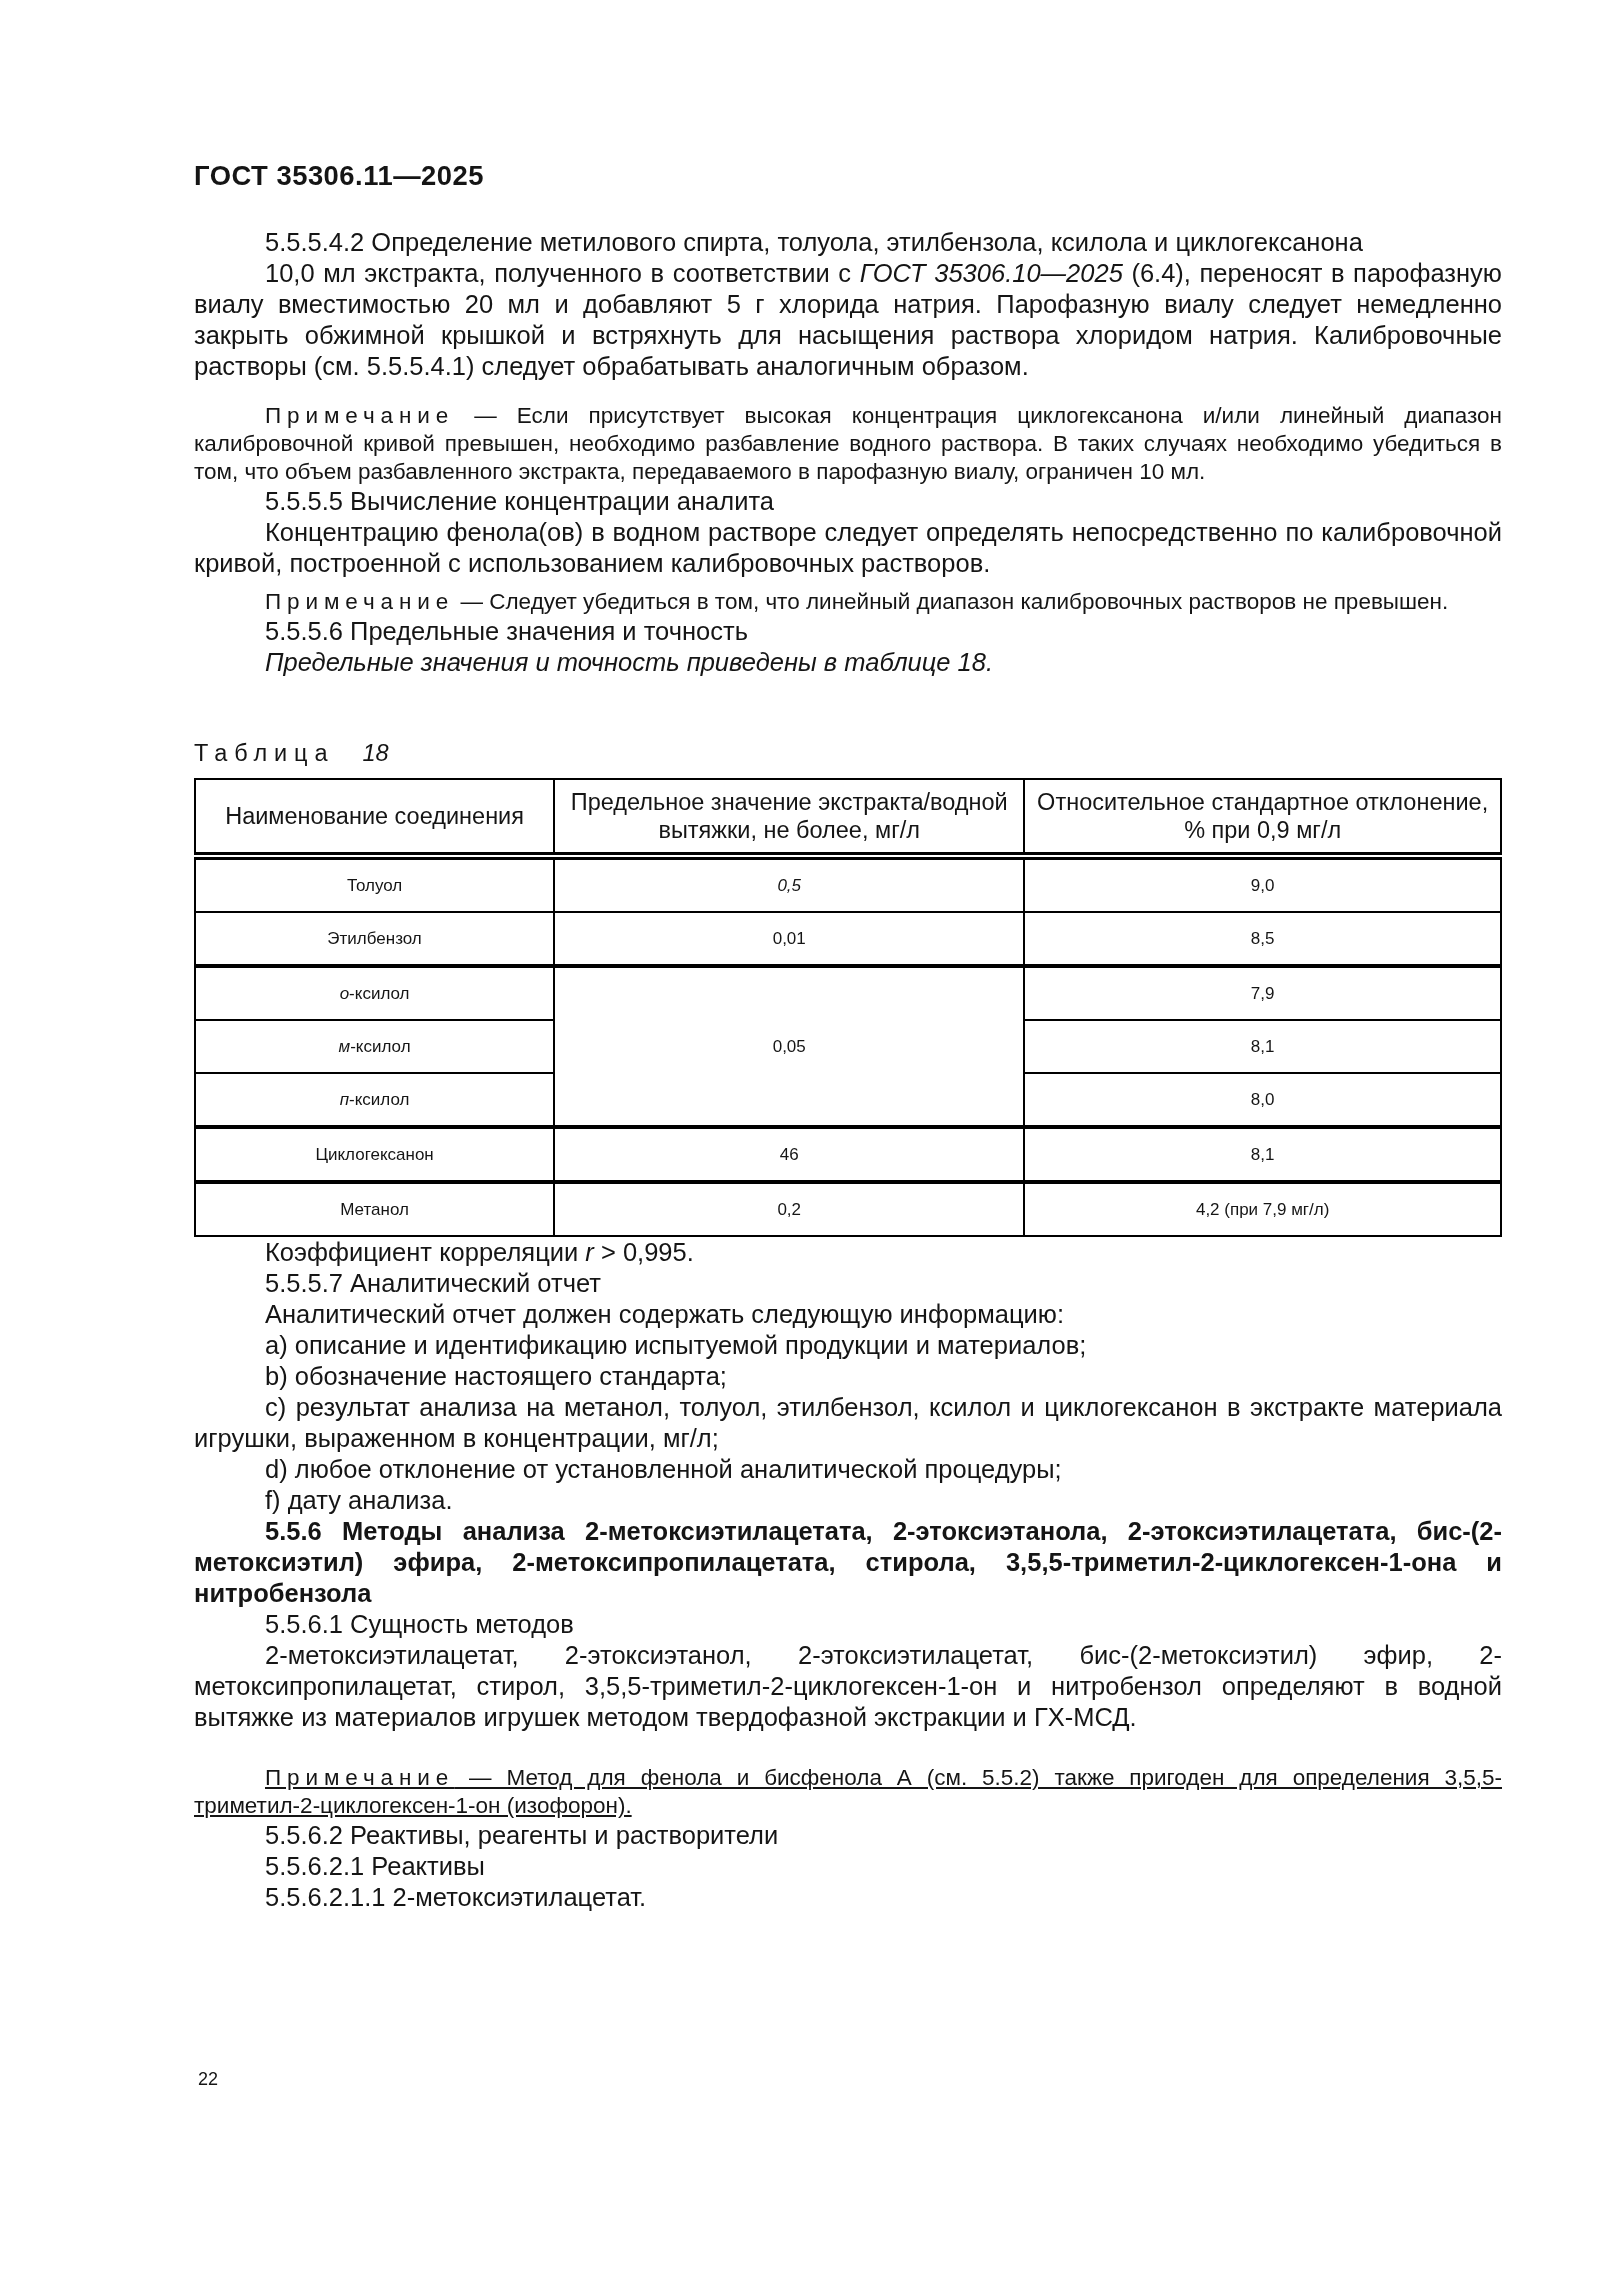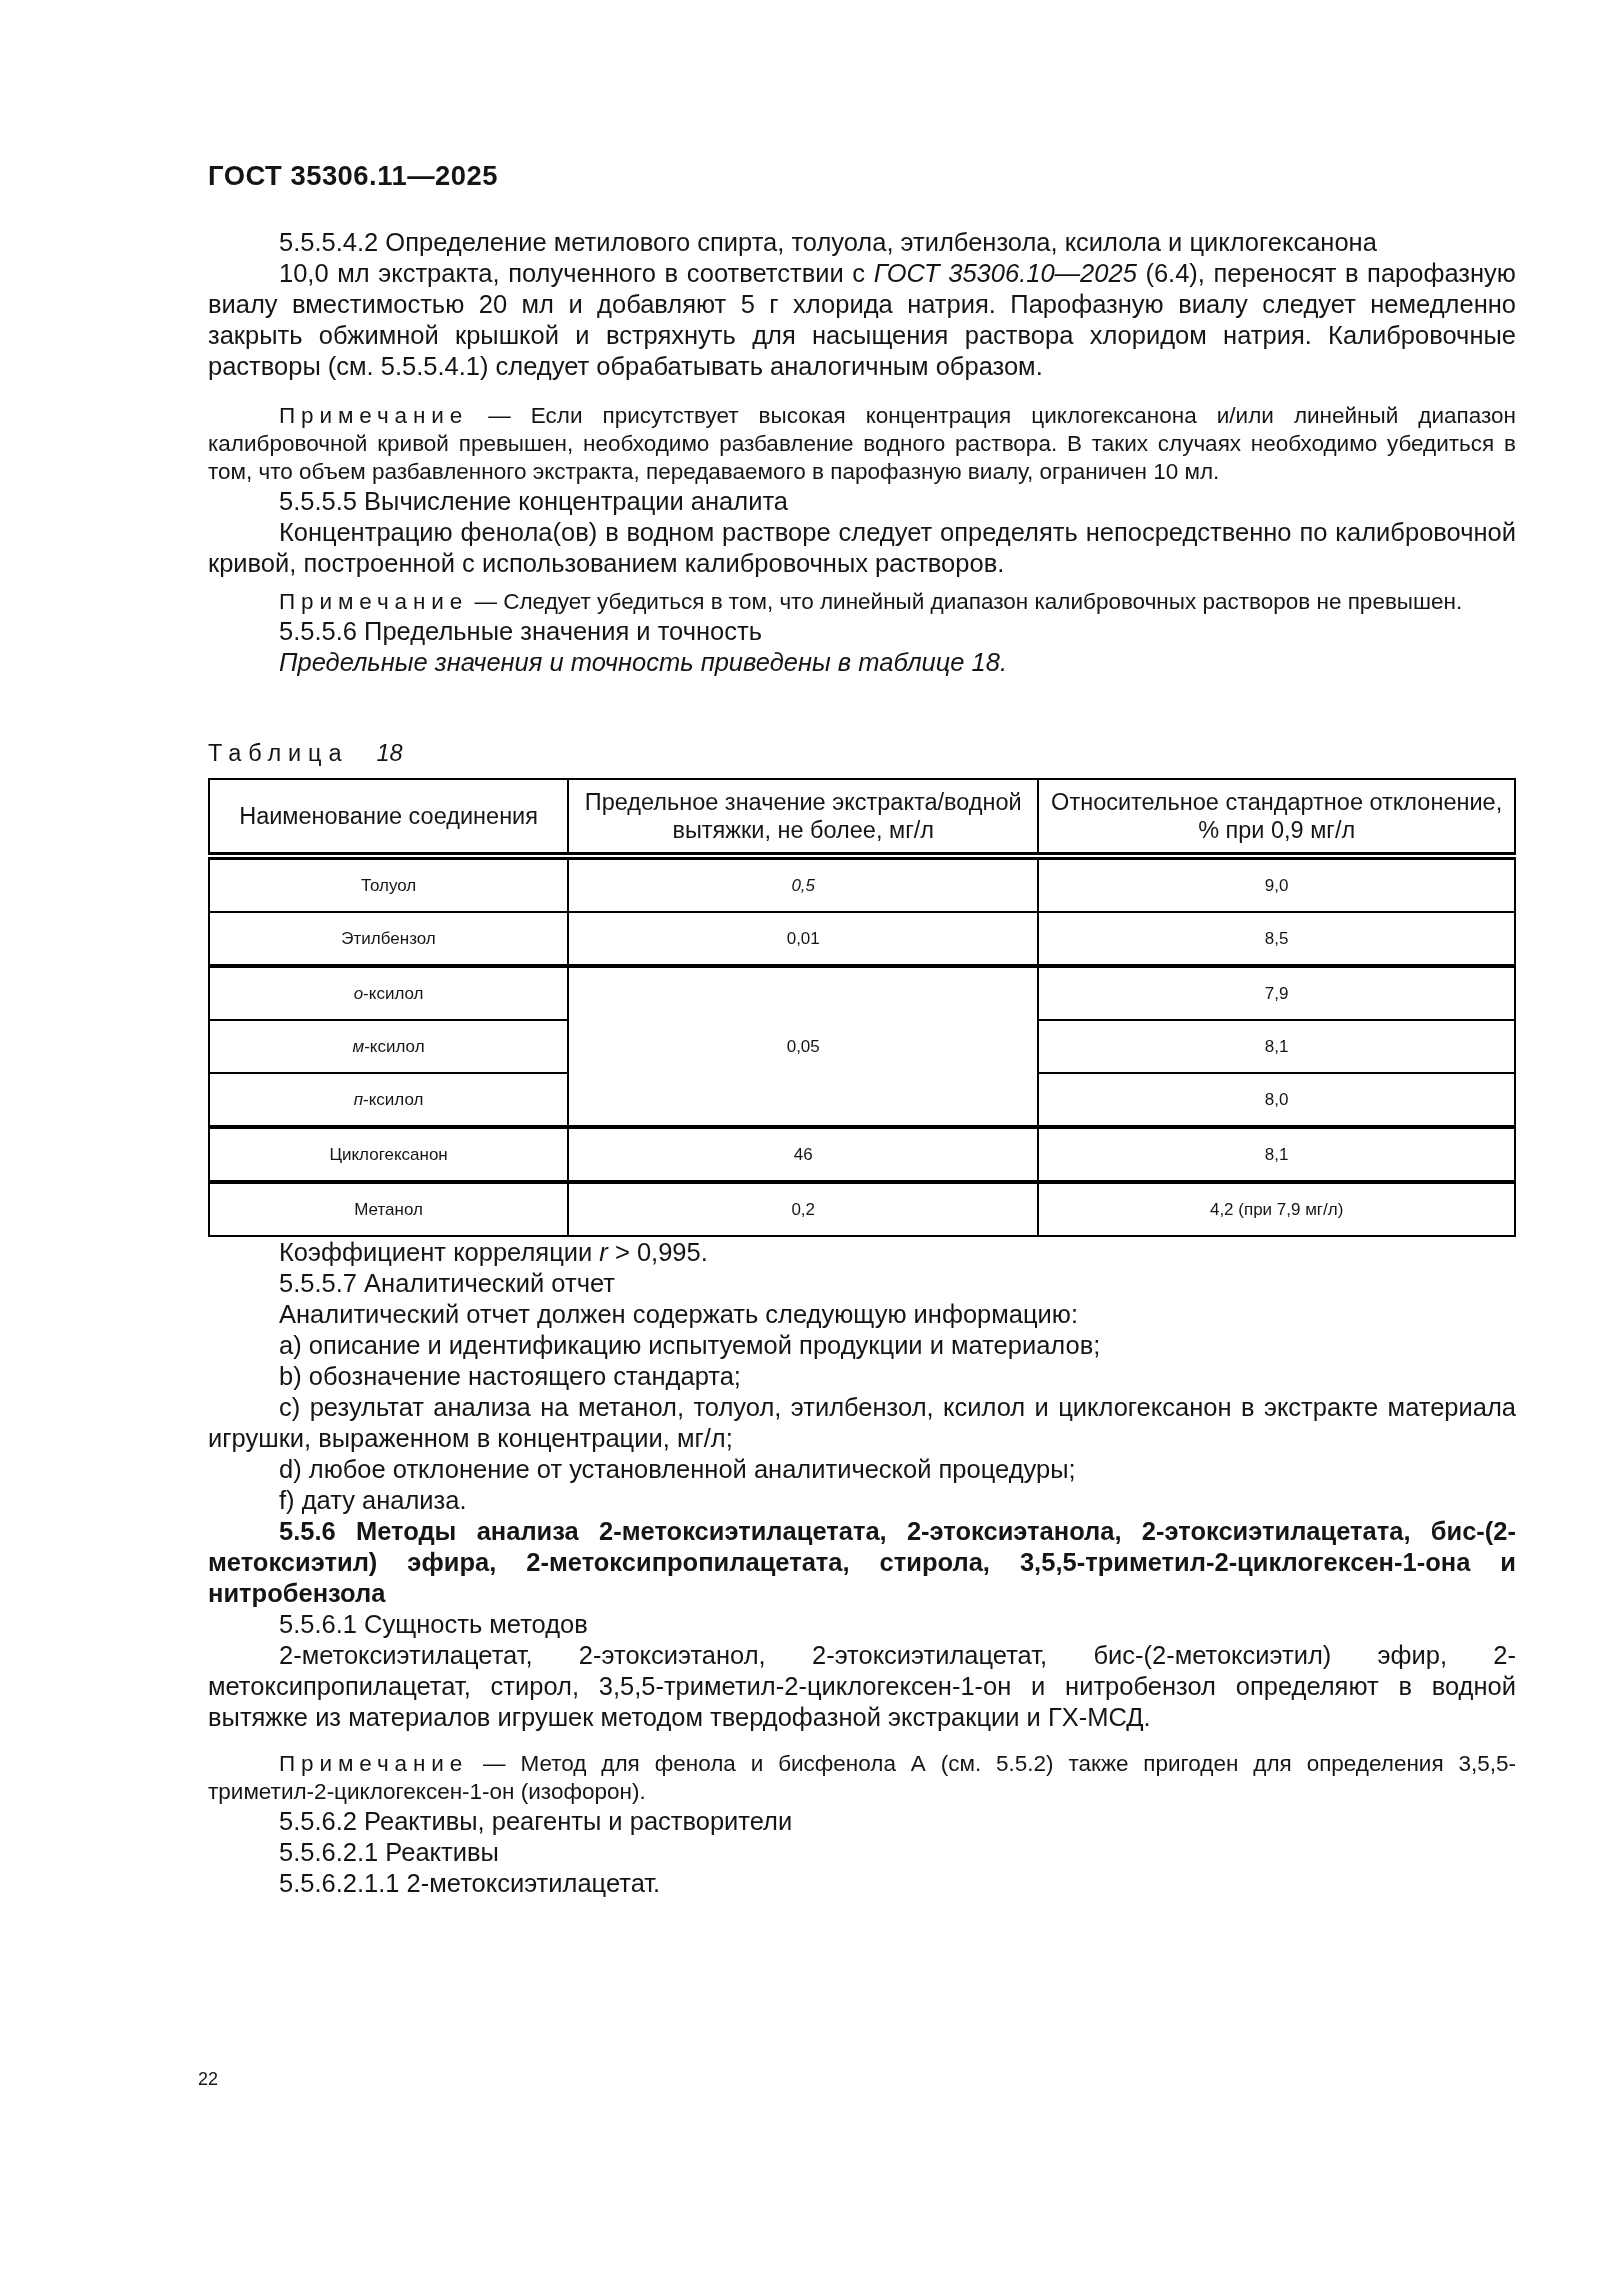--- a/index.html
+++ b/index.html
@@ -7,21 +7,21 @@
     position: relative;
     width: 1621px;
     height: 2293px;
     background: #ffffff;
     font-family: "Liberation Sans", sans-serif;
     color: #151515;
     overflow: hidden;
   }
   .content {
     position: absolute;
-    left: 208px;
+    left: 194px;
     top: 160px;
     width: 1308px;
   }
   .running-header {
     font-size: 27.4px;
     font-weight: bold;
     line-height: 31px;
     margin-bottom: 36px;
     letter-spacing: 0.5px;
   }
@@ -74,21 +74,21 @@
     border-bottom: 8.8px double #000;
   }
   table.t18 tbody td {
     font-size: 17px;
     line-height: 29px;
     height: 47px;
   }
   table.t18 tr.thick-below td { border-bottom-width: 4.9px; }
   table.t18 tr.thick-above td { border-top-width: 4.9px; }
   .mt-after-table { margin-top: 32px; }
-  .mt-note3 { margin-top: 17px; }
+  .mt-note3 { margin-top: 31px; text-decoration: underline; }
   .mt-reagents { margin-top: 26.5px; }
   .page-number {
     position: absolute;
     left: 198px;
     top: 2064px;
     font-size: 18px;
     line-height: 31px;
   }
 </style>
 </head>

